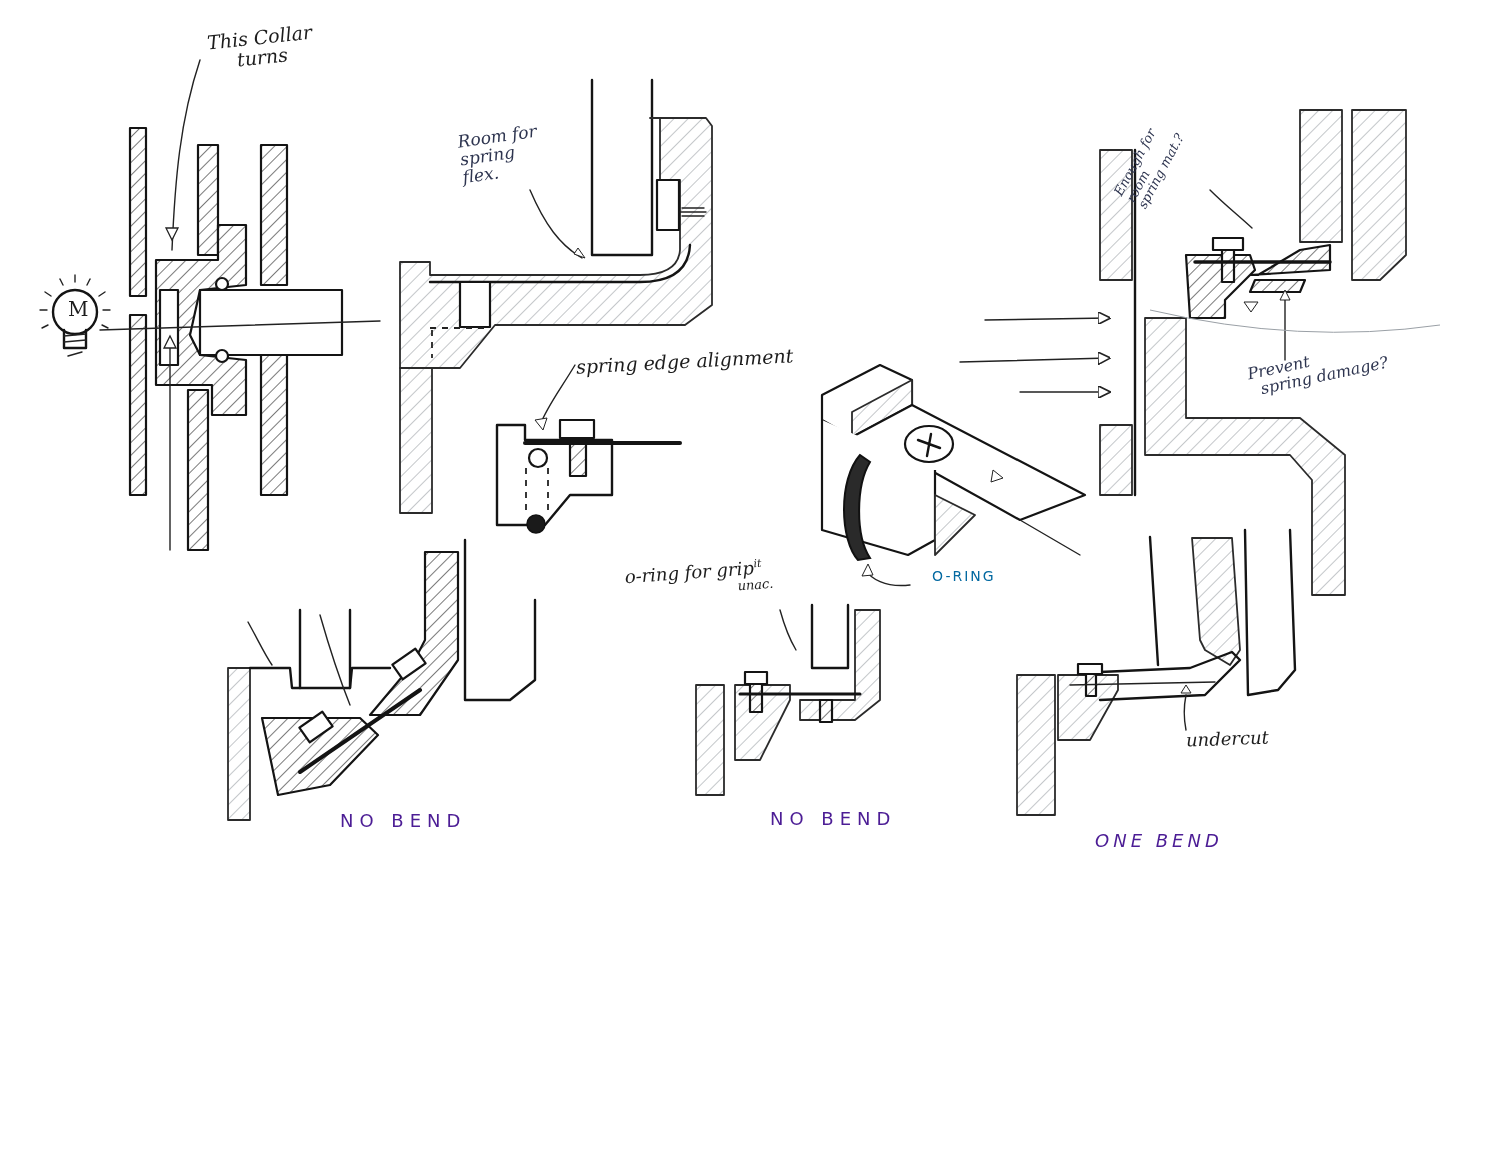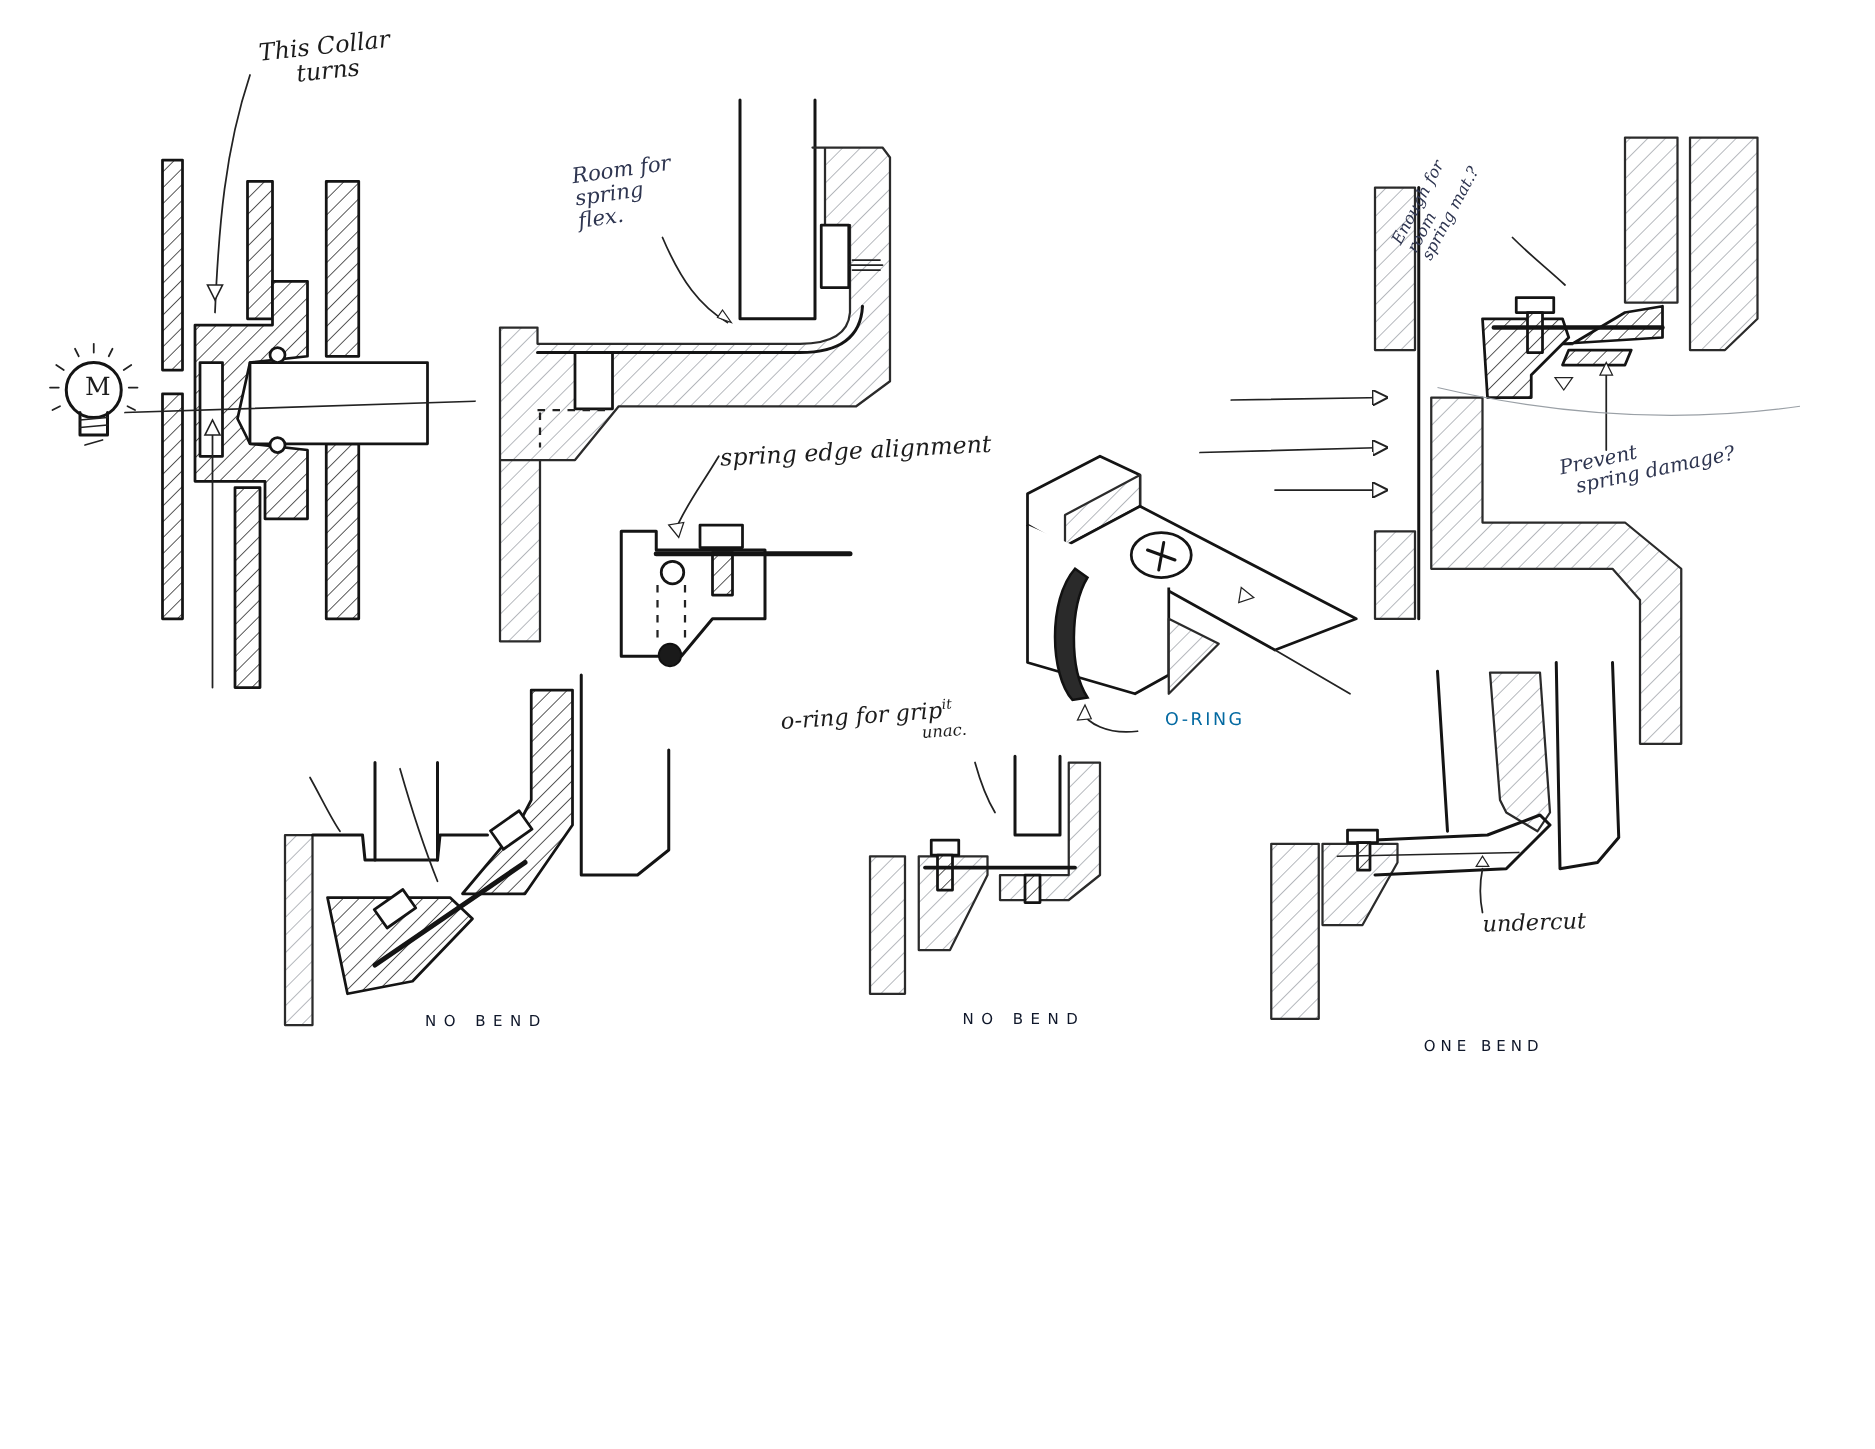--- a/index.html
+++ b/index.html
@@ -13,22 +13,22 @@
   .hatch-light { fill: url(#hatchLight); stroke: #2b2b2b; stroke-width: 1.8; stroke-linejoin: round; }
   .dark { fill: #1a1a1a; stroke: #111; stroke-width: 1.5; }
   .white { fill: #fff; stroke: #141414; stroke-width: 2.2; stroke-linejoin: round; }
   .dashed { fill: none; stroke: #222; stroke-width: 1.8; stroke-dasharray: 6 6; }
   .note {
     position: absolute; white-space: nowrap; color: #1c1c1c;
     font-family: "DejaVu Serif", serif; font-style: italic; font-size: 19px; line-height: 1.05;
   }
   .note.blue { color: #2e3550; }
   .caption {
-    position: absolute; white-space: nowrap; color: #0f172a;
-    font-family: "DejaVu Sans", sans-serif; font-size: 12px; letter-spacing: 6px;
+    position: absolute; white-space: nowrap; color: #4c1d95;
+    font-family: "DejaVu Sans", sans-serif; font-size: 18px; letter-spacing: 6px;
   }
 </style>
 </head>
 <body>
 
 <div class="sheet">
 
 <svg class="sketch" viewBox="0 0 1500 1159">
   <defs>
     <pattern id="hatch" patternUnits="userSpaceOnUse" width="9" height="9" patternTransform="rotate(45)">
@@ -225,15 +225,15 @@
   <div>Prevent</div>
   <div style="padding-left:10px;">spring damage?</div>
 </div>
 
 <div class="note" style="left:1186px; top:730px; transform:rotate(-2deg); font-size:18px;">undercut</div>
 
 <div class="note" style="left:68px; top:299px; font-style:normal; font-size:20px;">M</div>
 
 <div class="caption" style="left:340px; top:810px;">NO BEND</div>
 <div class="caption" style="left:770px; top:808px;">NO BEND</div>
-<div class="caption" style="left:1139px; top:830px; letter-spacing:4px;">ONE BEND</div>
+<div class="caption" style="left:1095px; top:830px; letter-spacing:4px;font-style:italic;">ONE BEND</div>
 
 </div>
 
 </body></html>

